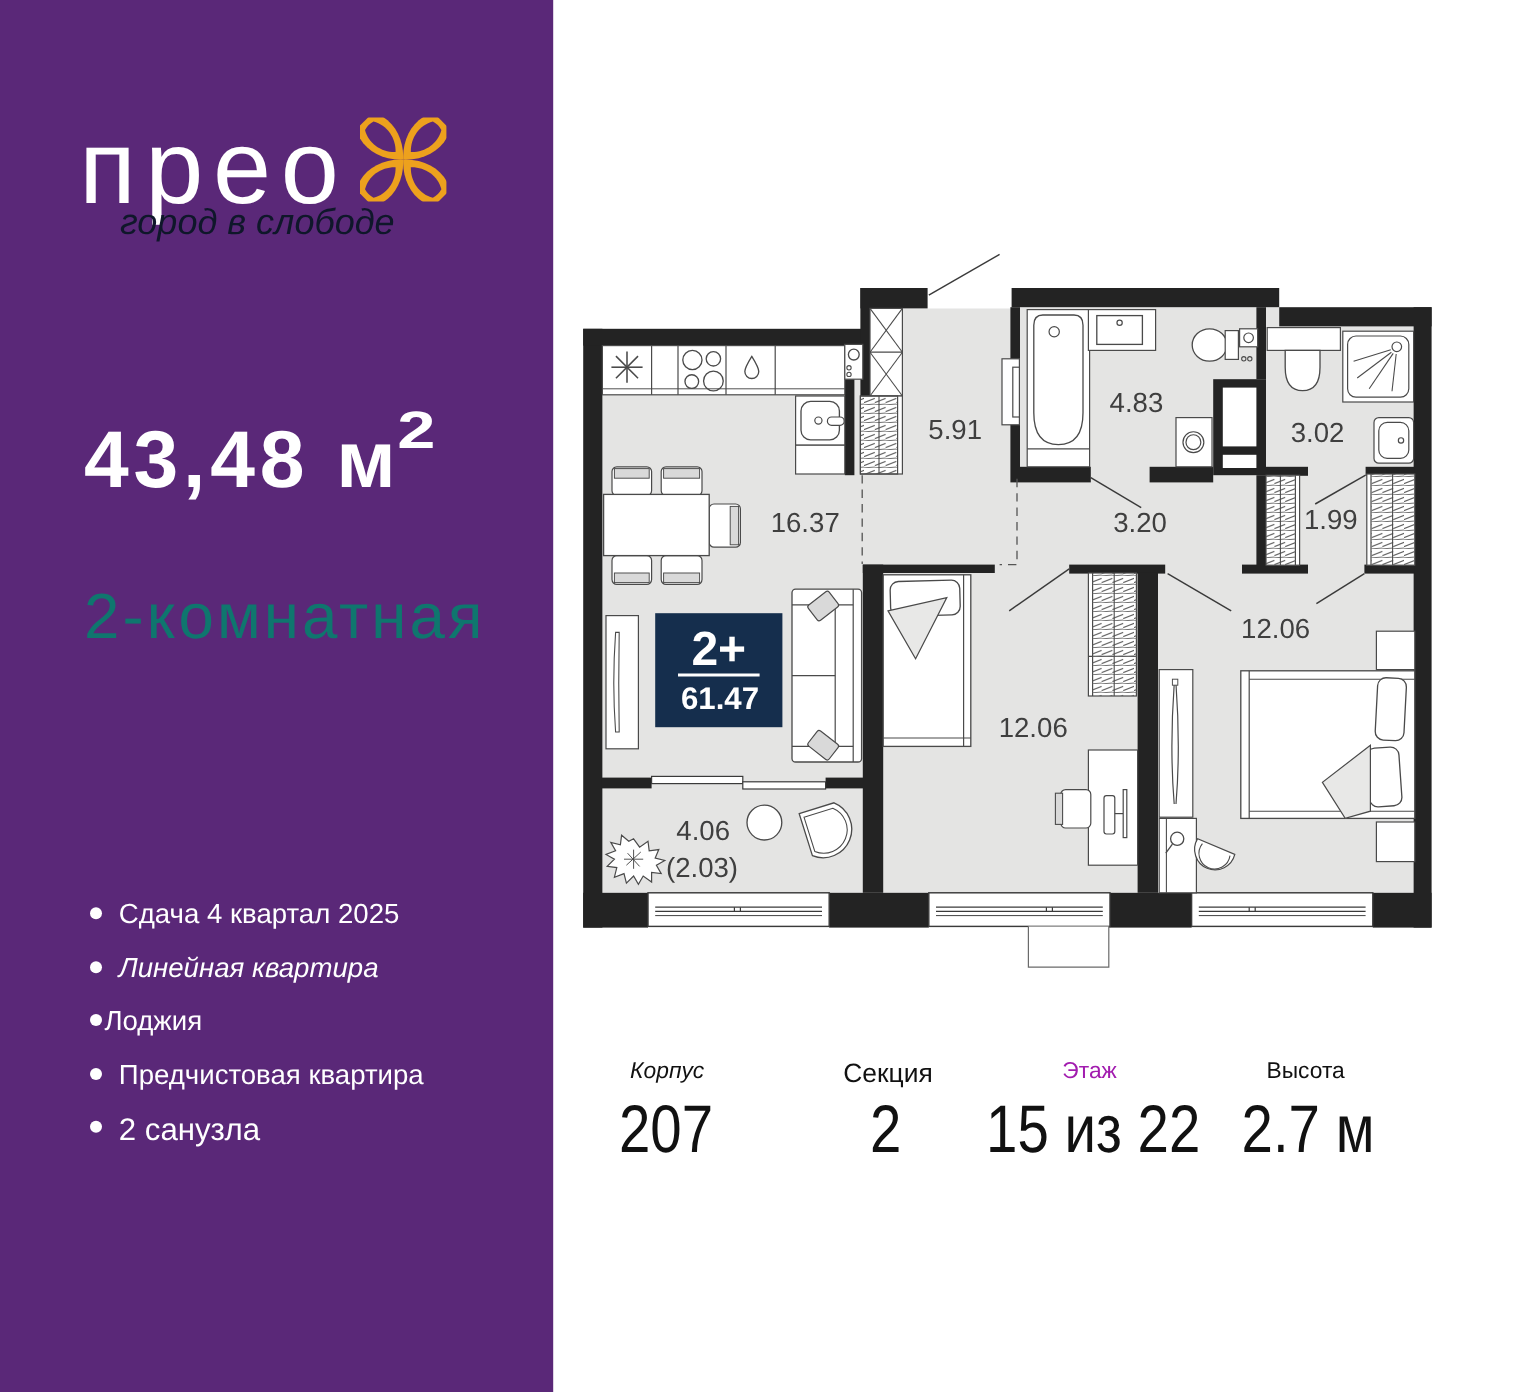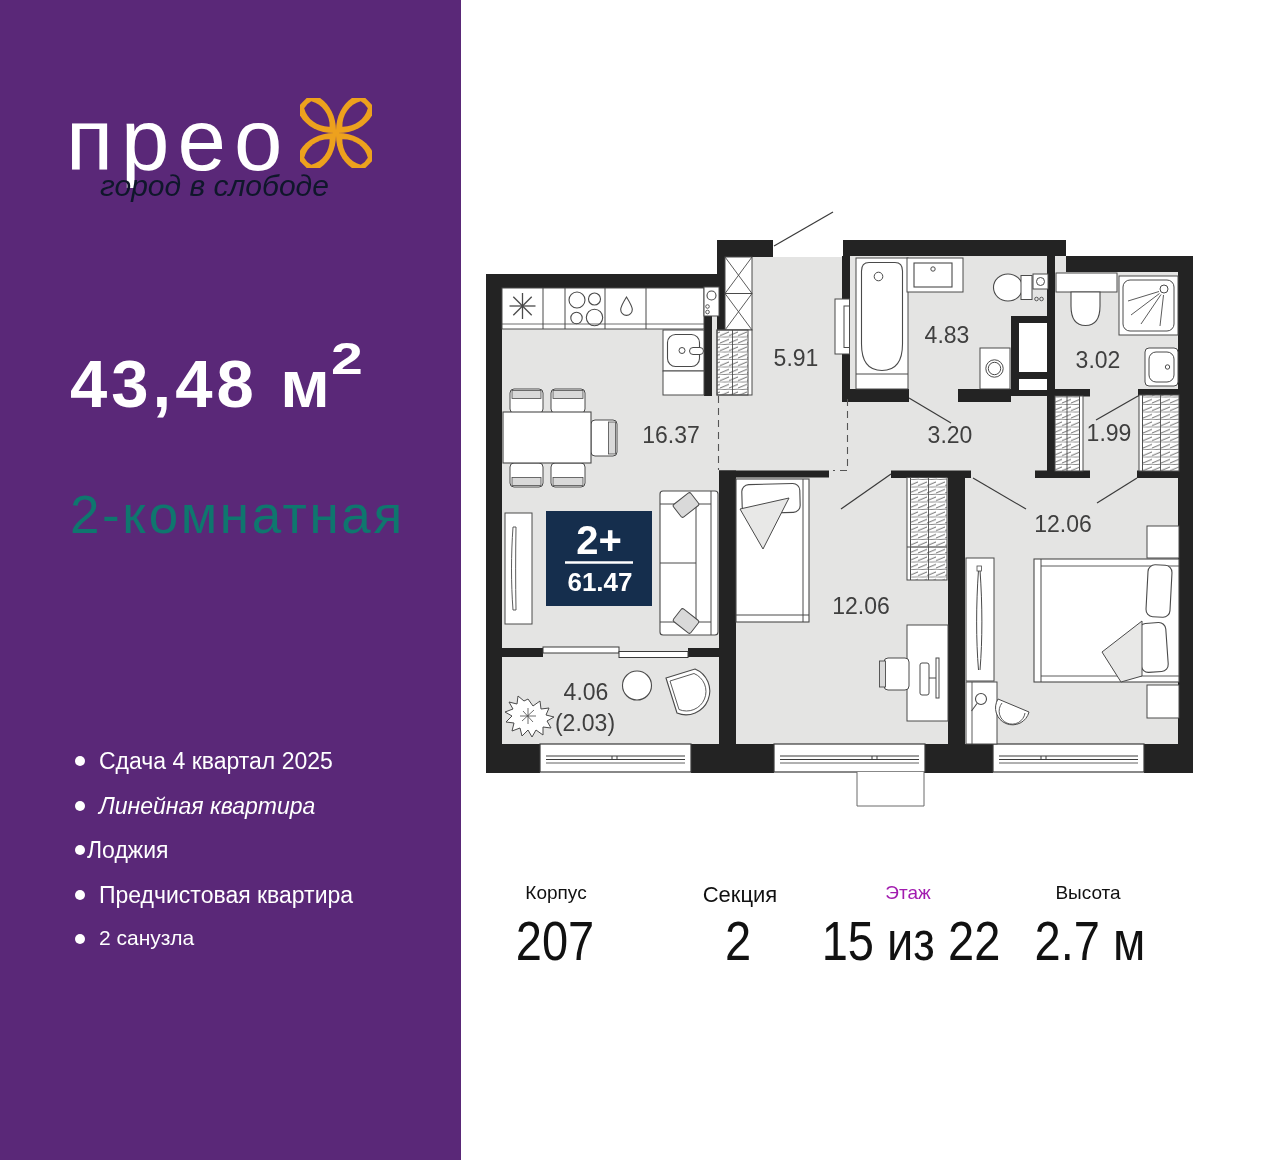--- a/index.html
+++ b/index.html
@@ -44,23 +44,23 @@
 
 <div class="abs" style="left:75px;top:756px;width:10px;height:10px;border-radius:50%;background:#fff;"></div>
 <div class="abs" style="left:99px;top:748px;font-size:23px;color:#fff;">Сдача 4 квартал 2025</div>
 <div class="abs" style="left:75px;top:801px;width:10px;height:10px;border-radius:50%;background:#fff;"></div>
 <div class="abs" style="left:99px;top:793px;font-size:23px;color:#fff;font-style:italic;">Линейная квартира</div>
 <div class="abs" style="left:75px;top:845px;width:10px;height:10px;border-radius:50%;background:#fff;"></div>
 <div class="abs" style="left:87px;top:837px;font-size:23px;color:#fff;">Лоджия</div>
 <div class="abs" style="left:75px;top:890px;width:10px;height:10px;border-radius:50%;background:#fff;"></div>
 <div class="abs" style="left:99px;top:882px;font-size:23px;color:#fff;">Предчистовая квартира</div>
 <div class="abs" style="left:75px;top:934px;width:10px;height:10px;border-radius:50%;background:#fff;"></div>
-<div class="abs" style="left:99px;top:926px;font-size:21px;color:#fff;">2 санузла</div>
-
-<div class="abs" style="left:486px;top:882px;width:140px;text-align:center;font-size:19px;color:#111;">Корпус</div>
+<div class="abs" style="left:99px;top:926px;font-size:26px;color:#fff;">2 санузла</div>
+
+<div class="abs" style="left:486px;top:882px;width:140px;text-align:center;font-size:19px;color:#111;font-style:italic;">Корпус</div>
 
 <div class="abs" style="left:405px;top:908px;width:300px;text-align:center;font-size:56px;color:#111;transform:scaleX(0.84);white-space:nowrap;">207</div>
 
 <div class="abs" style="left:670px;top:882px;width:140px;text-align:center;font-size:22px;color:#111;">Секция</div>
 
 <div class="abs" style="left:588px;top:908px;width:300px;text-align:center;font-size:56px;color:#111;transform:scaleX(0.84);white-space:nowrap;">2</div>
 
 <div class="abs" style="left:838px;top:882px;width:140px;text-align:center;font-size:19px;color:#a21caf;">Этаж</div>
 
 <div class="abs" style="left:761px;top:908px;width:300px;text-align:center;font-size:56px;color:#111;transform:scaleX(0.84);white-space:nowrap;">15 из 22</div>

